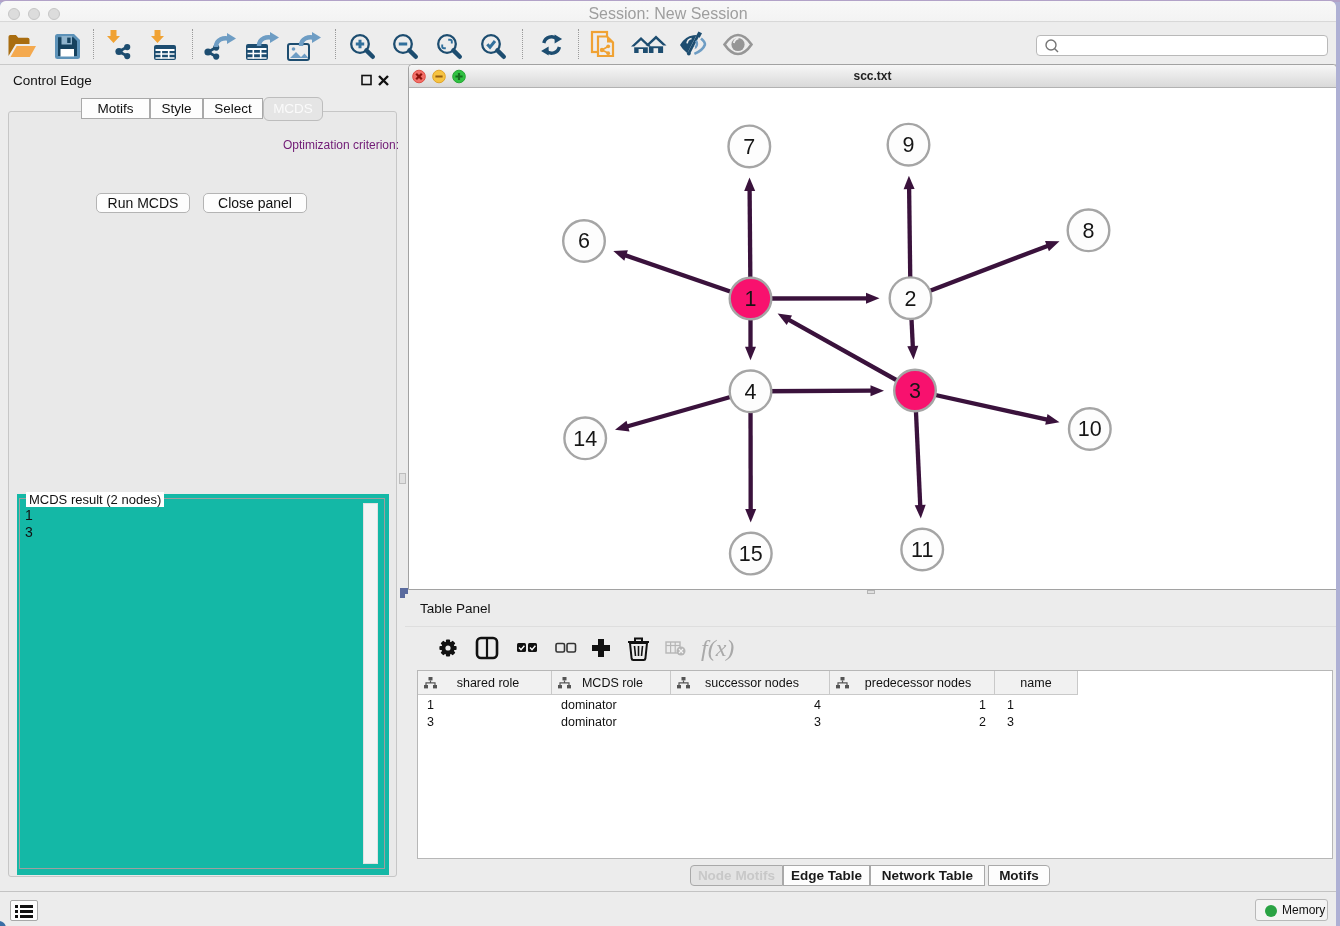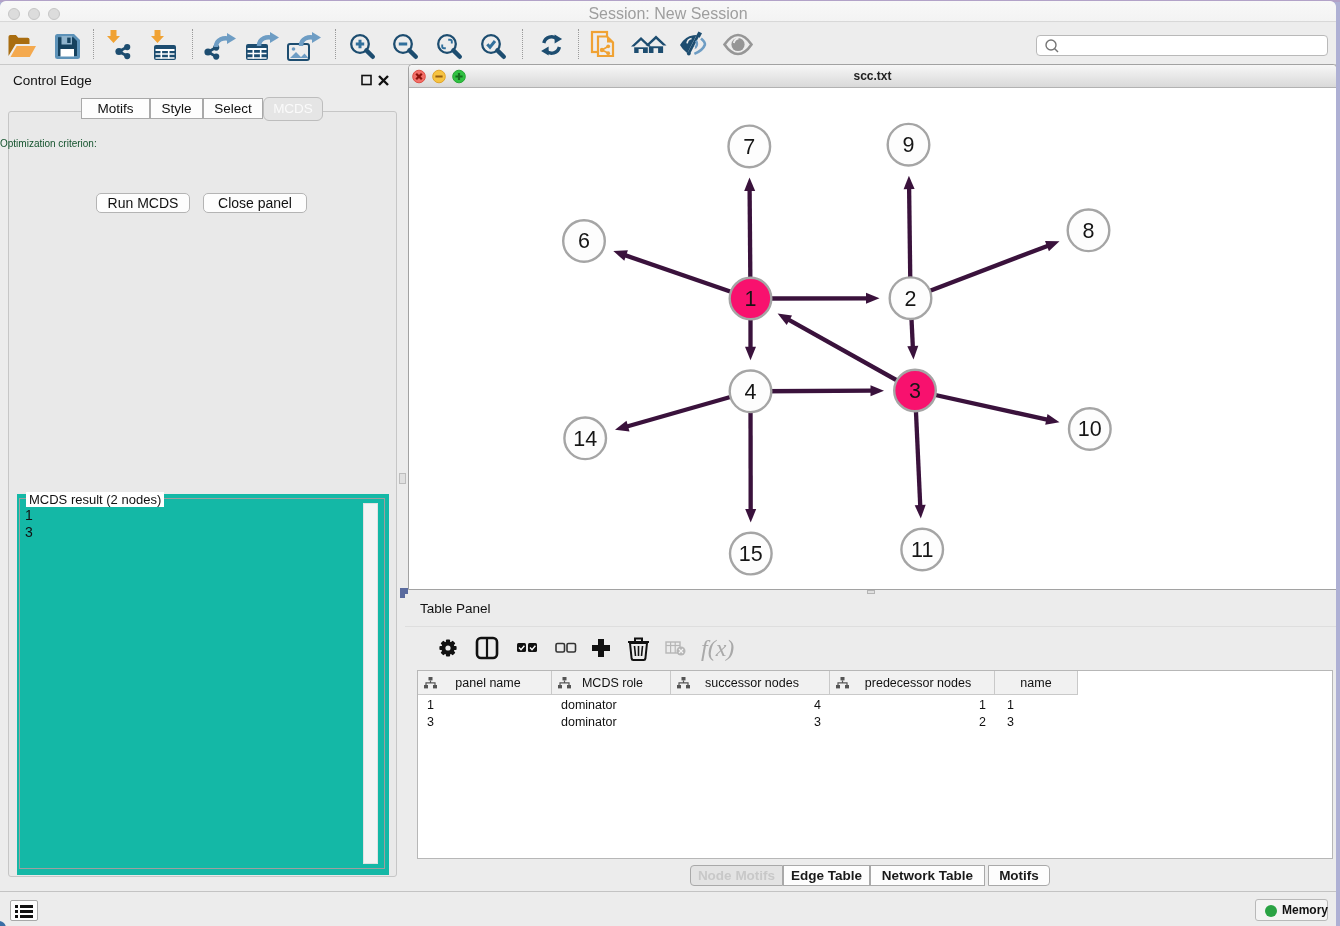--- a/index.html
+++ b/index.html
@@ -21,21 +21,21 @@
 #search { position:absolute; left:1036px; top:12px; width:292px; height:21px; background:#fff;
   border:1px solid #b9b9b9; border-radius:4px; }
 
 #cp-title { position:absolute; left:13px; top:72px; font-size:13.5px; color:#111; }
 #tabpane { position:absolute; left:8px; top:110px; width:389px; height:766px;
   background:#e9e9e9; border:1px solid #c6c6c6; border-radius:3px; }
 .tab { position:absolute; top:97px; height:21px; background:#fdfdfd; border:1px solid #a9a9a9;
   font-size:13.5px; color:#111; text-align:center; line-height:20px; }
 #tab-mcds { position:absolute; top:96px; height:24px; background:#e5e5e5; border:1px solid #bdbdbd;
   border-radius:6px; font-size:13.5px; color:#fafafa; text-align:center; line-height:21px; }
-#optlabel { position:absolute; left:0; top:137px; width:399px; text-align:left; font-size:10px; color:#14532d; }
+#optlabel { position:absolute; left:0; top:137px; width:399px; text-align:right; font-size:12px; color:#701a75; }
 #combo { position:absolute; left:45px; top:159px; width:309px; height:21px; background:#fff;
   border:1px solid #ababab; border-radius:5px; font-size:14px; color:#111; line-height:19px; padding-left:11px; }
 .btn { position:absolute; top:192px; height:20px; background:#fdfdfd; border:1px solid #b4b4b4;
   border-radius:5px; font-size:14px; color:#111; text-align:center; line-height:18px; }
 #results { position:absolute; left:17px; top:493px; width:372px; height:381px; background:#14b8a6; }
 #fieldset { position:absolute; left:2px; top:4px; width:366px; height:371px; border:1px solid #9f9f9f; }
 #fieldleg { position:absolute; left:6px; top:-7px; background:#fff; padding:0 3px; font-size:13px; color:#111; }
 #fieldscroll { position:absolute; right:6px; top:4px; width:15px; height:361px; background:#f4f4f4;
   border:1px solid #e2e2e2; }
 
@@ -351,21 +351,21 @@
           <rect x="248" y="48" width="14" height="11" fill="none" stroke="#777" stroke-width="1.4"></rect>
           <line x1="248" y1="51.5" x2="262" y2="51.5" stroke="#777" stroke-width="1.2"></line>
           <line x1="252.6" y1="48" x2="252.6" y2="59" stroke="#777" stroke-width="1.2"></line>
           <line x1="257.2" y1="48" x2="257.2" y2="59" stroke="#777" stroke-width="1.2"></line>
           <circle cx="263" cy="57" r="4.5" fill="#777"></circle>
           <path d="M261 55 l4 4 M265 55 l-4 4" stroke="#fff" stroke-width="1.2"></path>
         </g>
         <text x="283" y="62" font-family="'Liberation Serif', serif" font-style="italic" font-size="24" fill="#a9a9a9">f(x)</text>
       </svg>
     <div id="tbl">
-      <div class="hc" style="left:0px; width:134px;"><span style="margin-left:7px">panel name</span></div>
+      <div class="hc" style="left:0px; width:134px;"><span style="margin-left:7px">shared role</span></div>
       <div class="hc" style="left:134px; width:119px;"><span style="margin-left:3px">MCDS role</span></div>
       <div class="hc" style="left:253px; width:159px;"><span style="margin-left:4px">successor nodes</span></div>
       <div class="hc" style="left:412px; width:165px;"><span style="margin-left:12px">predecessor nodes</span></div>
       <div class="hc" style="left:577px; width:83px;">name</div>
       <svg style="position:absolute;left:6px;top:6px" width="13" height="12">
           <rect x="4.5" y="0" width="4" height="3.4" fill="#555"></rect>
           <path d="M6.5 3.4 v2.4 M2 8 v-2.2 h9 v2.2" stroke="#555" stroke-width="1.2" fill="none"></path>
           <rect x="0" y="8" width="4" height="3.4" fill="#555"></rect>
           <rect x="9" y="8" width="4" height="3.4" fill="#555"></rect>
         </svg>
@@ -412,18 +412,18 @@
           <rect x="0" y="6" width="3" height="3" fill="#111"></rect>
           <rect x="5" y="6" width="13" height="3" fill="#111"></rect>
           <rect x="0" y="11" width="3" height="3" fill="#111"></rect>
           <rect x="5" y="11" width="13" height="3" fill="#111"></rect>
         </svg>
       </div>
     <div id="membtn">
         <svg width="14" height="14" style="position:absolute;left:8px;top:4px">
           <circle cx="7" cy="7" r="6" fill="#2aa344"></circle>
         </svg>
-        <span style="position:absolute;left:26px;top:3px;font-weight:bold;">Memory</span>
+        <span style="position:absolute;left:26px;top:3px;">Memory</span>
       </div>
     <svg width="12" height="12" style="position:absolute;left:-4px;top:28px">
         <circle cx="3" cy="8" r="7" fill="#3a6ea5"></circle>
       </svg>
   </div>
 </div>
 </body></html>

